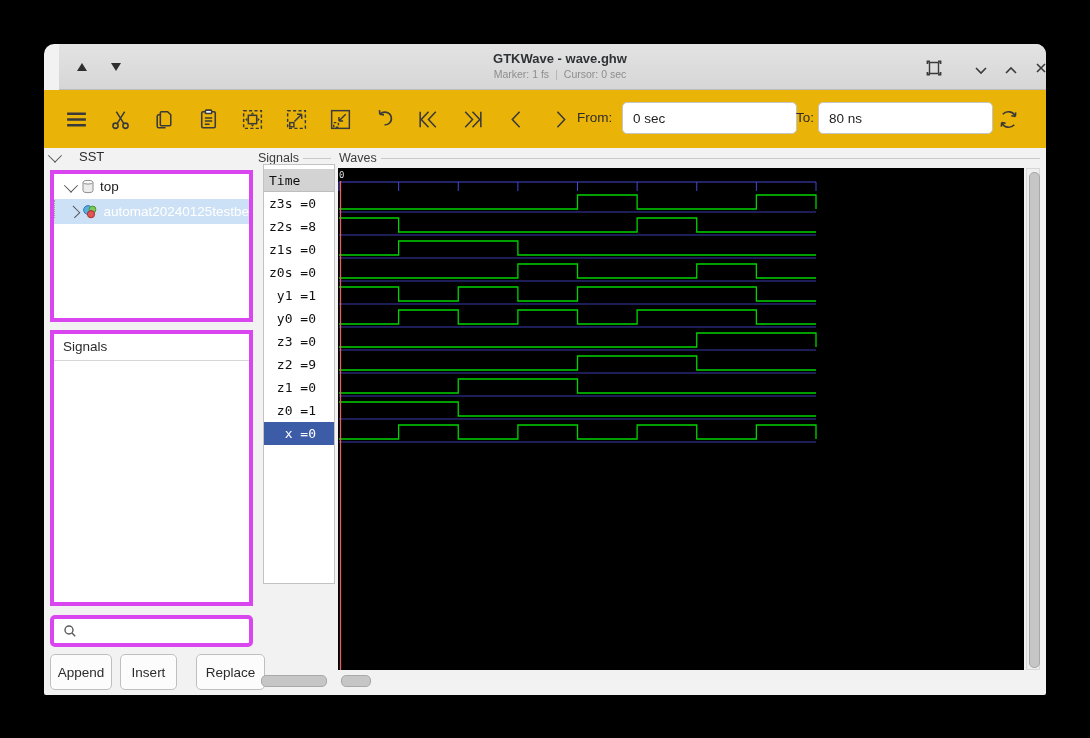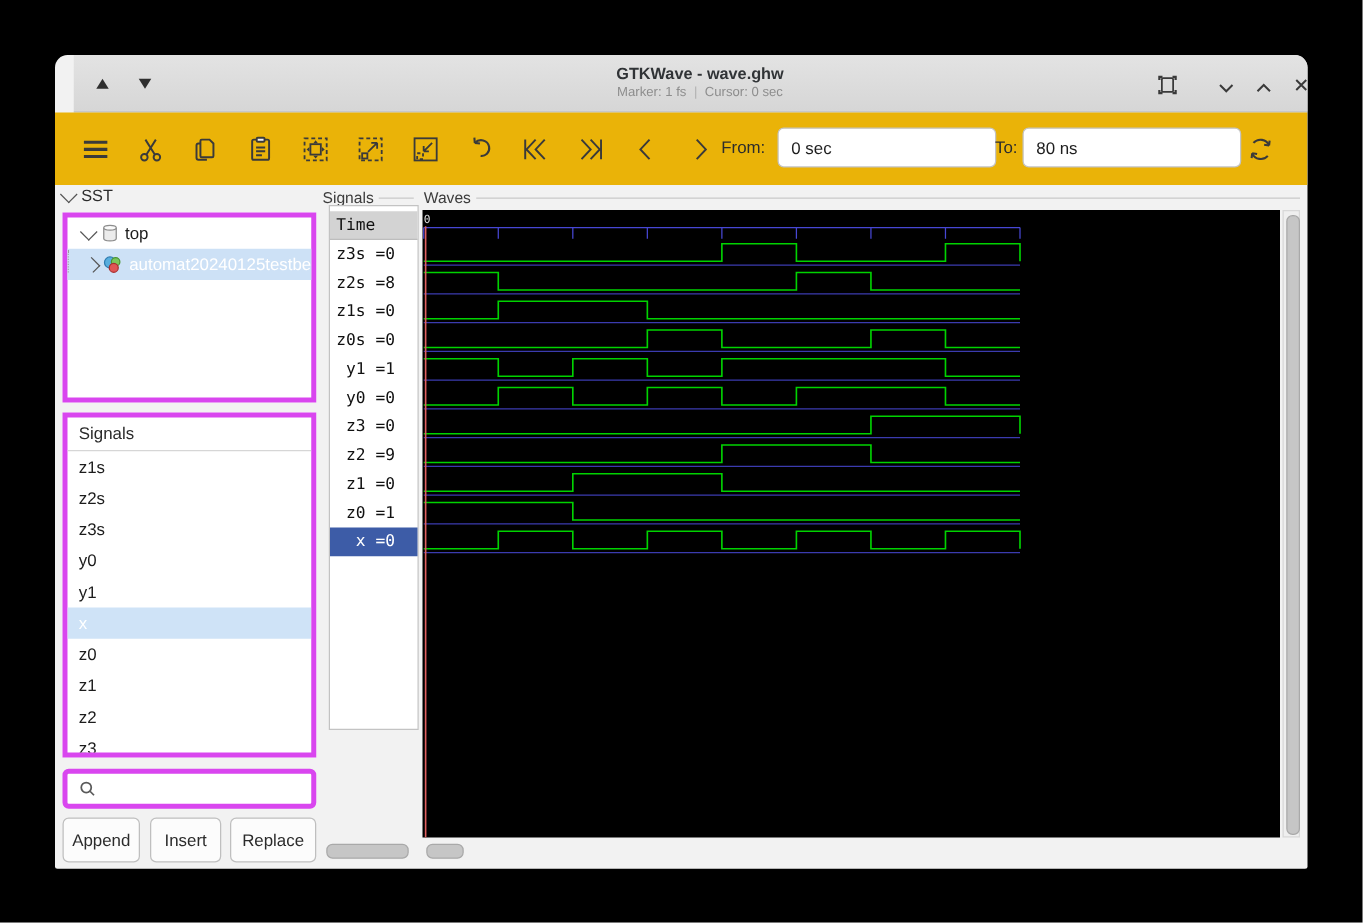--- a/index.html
+++ b/index.html
@@ -21,21 +21,21 @@
   
   .toolbar{position:absolute;left:0;top:46px;width:100%;height:58px;background:#eab308;}
   .tool-icons{position:absolute;left:10px;top:0;height:58px;display:flex;align-items:center;}
   .tool-btn{width:44px;height:44px;display:flex;align-items:center;justify-content:center;color:#3a3a3a;}
   .tool-btn svg{width:25px;height:25px;}
   .range-label{position:absolute;top:20px;font-size:13.5px;color:#2c2c2c;}
   .range-input{position:absolute;top:12px;width:153px;height:30px;background:#fff;border:1px solid #c4c4c4;
                border-radius:5px;font-size:13.5px;color:#1e1e1e;padding:0 10px;
                font-family:"Liberation Sans","DejaVu Sans",sans-serif;}
   
-  .hdr-sst{position:absolute;left:6px;top:105px;font-size:13px;color:#2b2b2b;display:flex;align-items:center;gap:5px;}
+  .hdr-sst{position:absolute;left:6px;top:105px;font-size:13px;color:#2b2b2b;display:flex;align-items:center;gap:19px;}
   .chev{width:9px;height:9px;border-right:1.6px solid #555;border-bottom:1.6px solid #555;display:inline-block;}
   .chev-down{transform:rotate(45deg) translate(-1px,-1px);}
   .chev-right{transform:rotate(-45deg);}
   .box{position:absolute;background:#fff;border:4px solid #d946ef;box-sizing:border-box;}
   .tree-box{left:6px;top:126px;width:203px;height:152px;}
   .tree-row{height:25px;display:flex;align-items:center;font-size:13.5px;color:#1c1c1c;white-space:nowrap;overflow:hidden;}
   .tree-row.sel{background:#cde1f6;color:#fff;}
   .tree-indent1{width:8px;}  .tree-indent2{width:14px;border-left:1px dotted #9a9a9a;height:18px;margin-top:-6px;}
   .tree-ico{margin:0 5px 0 5px;flex:0 0 auto;display:flex;}
   .list-box{left:6px;top:286px;width:203px;height:276px;overflow:hidden;}
@@ -212,46 +212,34 @@
             <circle cx="10.5" cy="5.5" r="3.4" fill="#7cc65c" stroke="#4c9632"></circle>
             <circle cx="9" cy="10.2" r="3.6" fill="#e05555" stroke="#a83030"></circle>
           </svg>
         </span>
         <span>automat20240125testbe</span>
       </div>
     </div>
 
   <div class="box list-box">
     <div class="list-hdr">Signals</div>
-    <div id="left-list">
-        <div class="list-row">z1s</div>
-        <div class="list-row">z2s</div>
-        <div class="list-row">z3s</div>
-        <div class="list-row">y0</div>
-        <div class="list-row">y1</div>
-        <div class="list-row sel">x</div>
-        <div class="list-row">z0</div>
-        <div class="list-row">z1</div>
-        <div class="list-row">z2</div>
-        <div class="list-row">z3</div>
-      </div>
   </div>
 
   <div class="box search-box">
     <span class="search-ico">
       <svg width="14" height="14" viewBox="0 0 14 14" stroke="#5a5a5a" stroke-width="1.4" fill="none">
         <circle cx="6" cy="6" r="4"></circle>
           <path d="M9 9 l3.2 3.2"></path>
         </svg>
     </span>
     <input value="" style="">
   </div>
   <div class="btn" style="left:6px;width:62px;">Append</div>
   <div class="btn" style="left:76px;width:57px;">Insert</div>
-  <div class="btn" style="left:140px;width:69px;">Replace</div>
+  <div class="btn" style="left:152px;width:69px;">Replace</div>
 
   <div class="frame-label" style="left:214px;top:107px;width:73px;">
     <span>Signals</span>
       <span class="frame-line"></span>
   </div>
   <div class="box sig-panel">
     <div class="time-hdr mono">Time</div>
     <div id="sig-rows">
         <div class="sig-row mono">z3s =0</div>
         <div class="sig-row mono">z2s =8</div>

